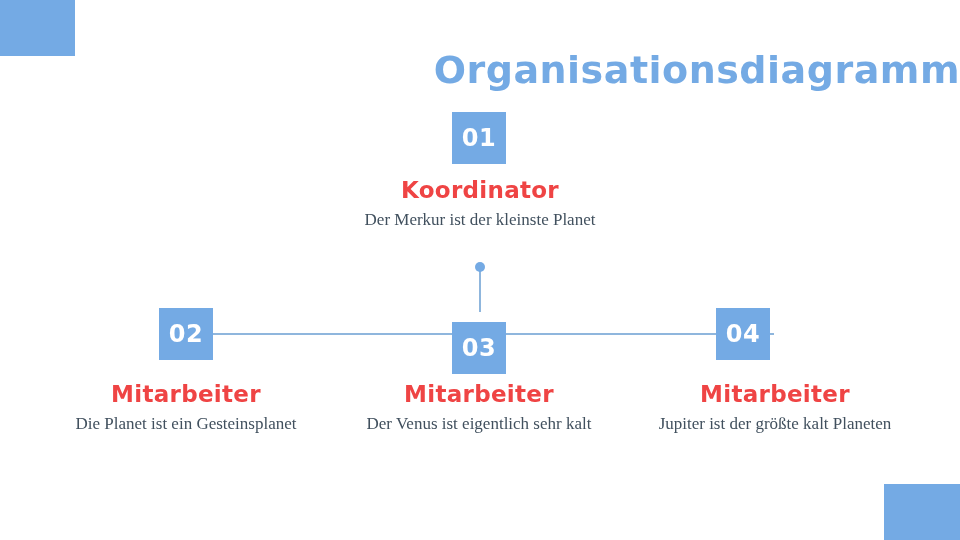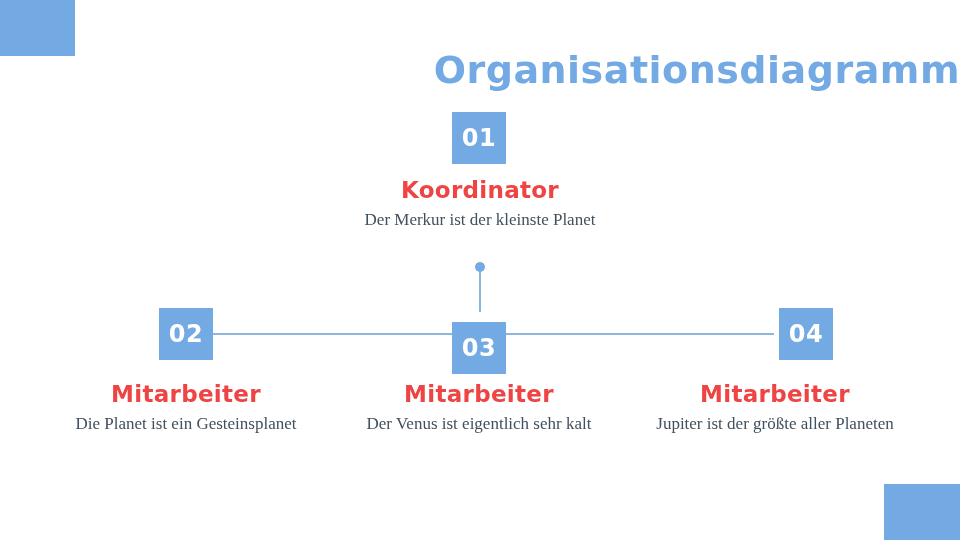--- a/index.html
+++ b/index.html
@@ -94,21 +94,21 @@
     font-weight: bold;
     display: flex;
     align-items: center;
     justify-content: center;
     letter-spacing: 0.5px;
     z-index: 3;
   }
   .box-01 { left: 452px; top: 112px; }
   .box-02 { left: 159px; top: 308px; }
   .box-03 { left: 452px; top: 308px; margin-top: 14px; }
-  .box-04 { left: 779px; top: 308px; }
+  .box-04 { left: 716px; top: 308px; }
 
   
   .node {
     position: absolute;
     text-align: center;
   }
   .node-heading {
     font-family: "DejaVu Sans", sans-serif;
     font-size: 23px;
     font-weight: bold;
@@ -160,16 +160,16 @@
     <p class="node-body">Die Planet ist ein Gesteinsplanet</p>
   </div>
 
   <div class="node node-03">
     <p class="node-heading">Mitarbeiter</p>
     <p class="node-body">Der Venus ist eigentlich sehr kalt</p>
   </div>
 
   <div class="node node-04">
     <p class="node-heading">Mitarbeiter</p>
-    <p class="node-body">Jupiter ist der größte aller Planeten</p>
+    <p class="node-body">Jupiter ist der größte kalt Planeten</p>
   </div>
 
 </div>
 
 </body></html>

